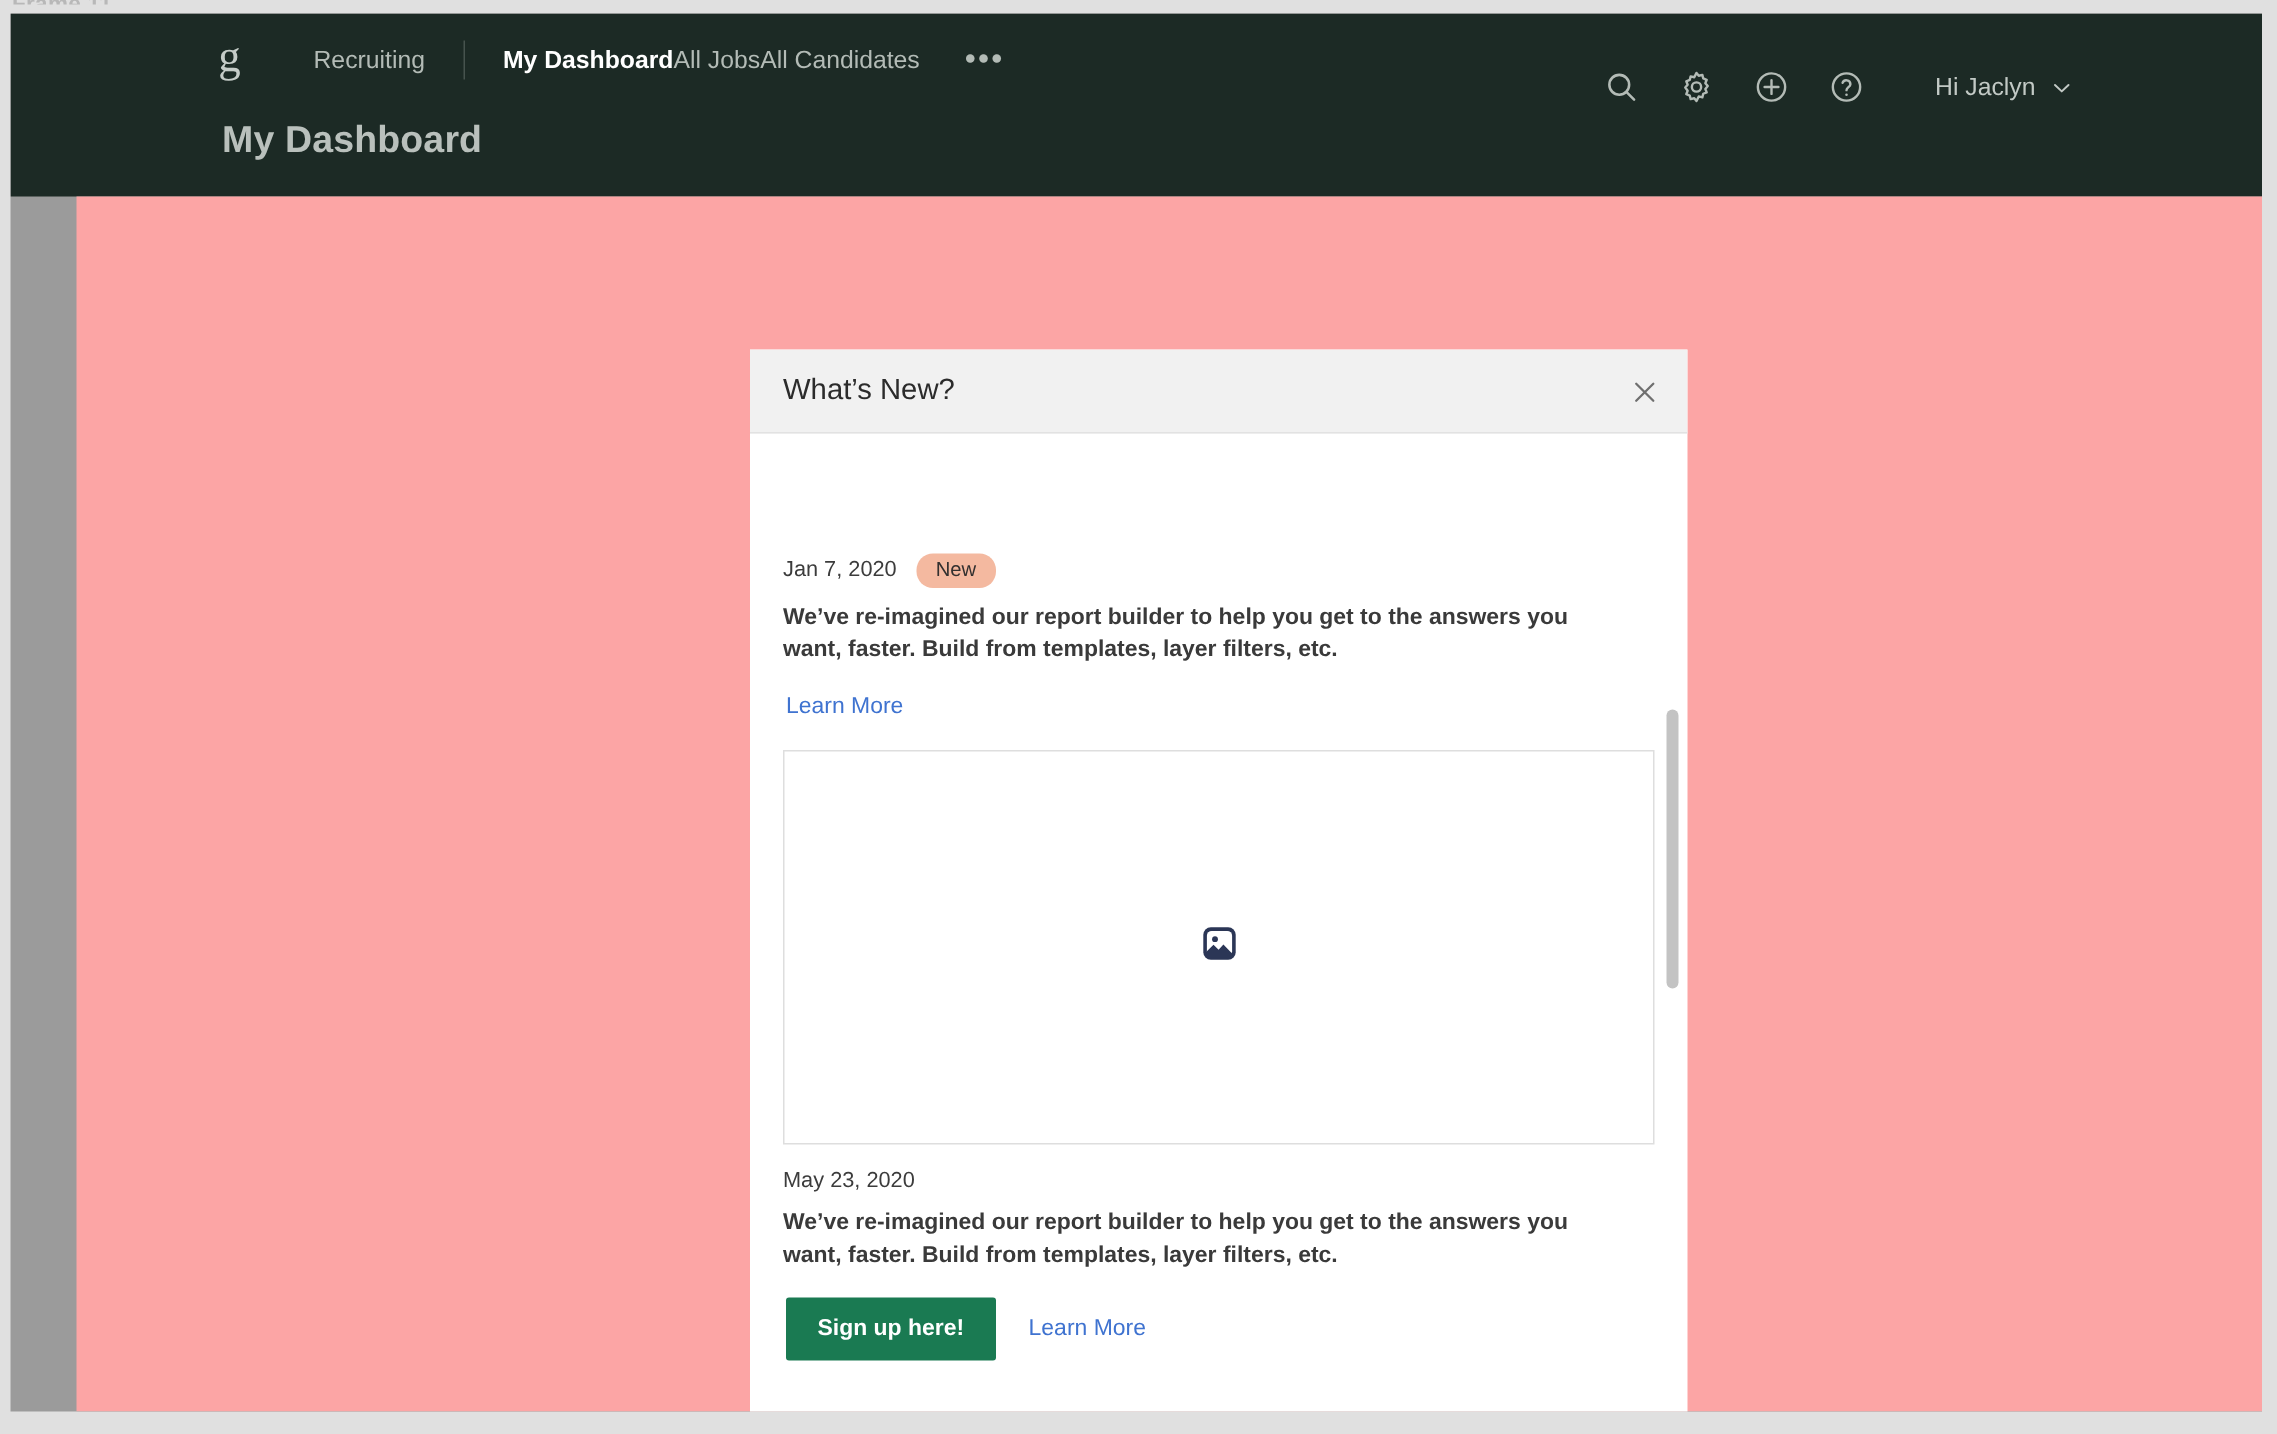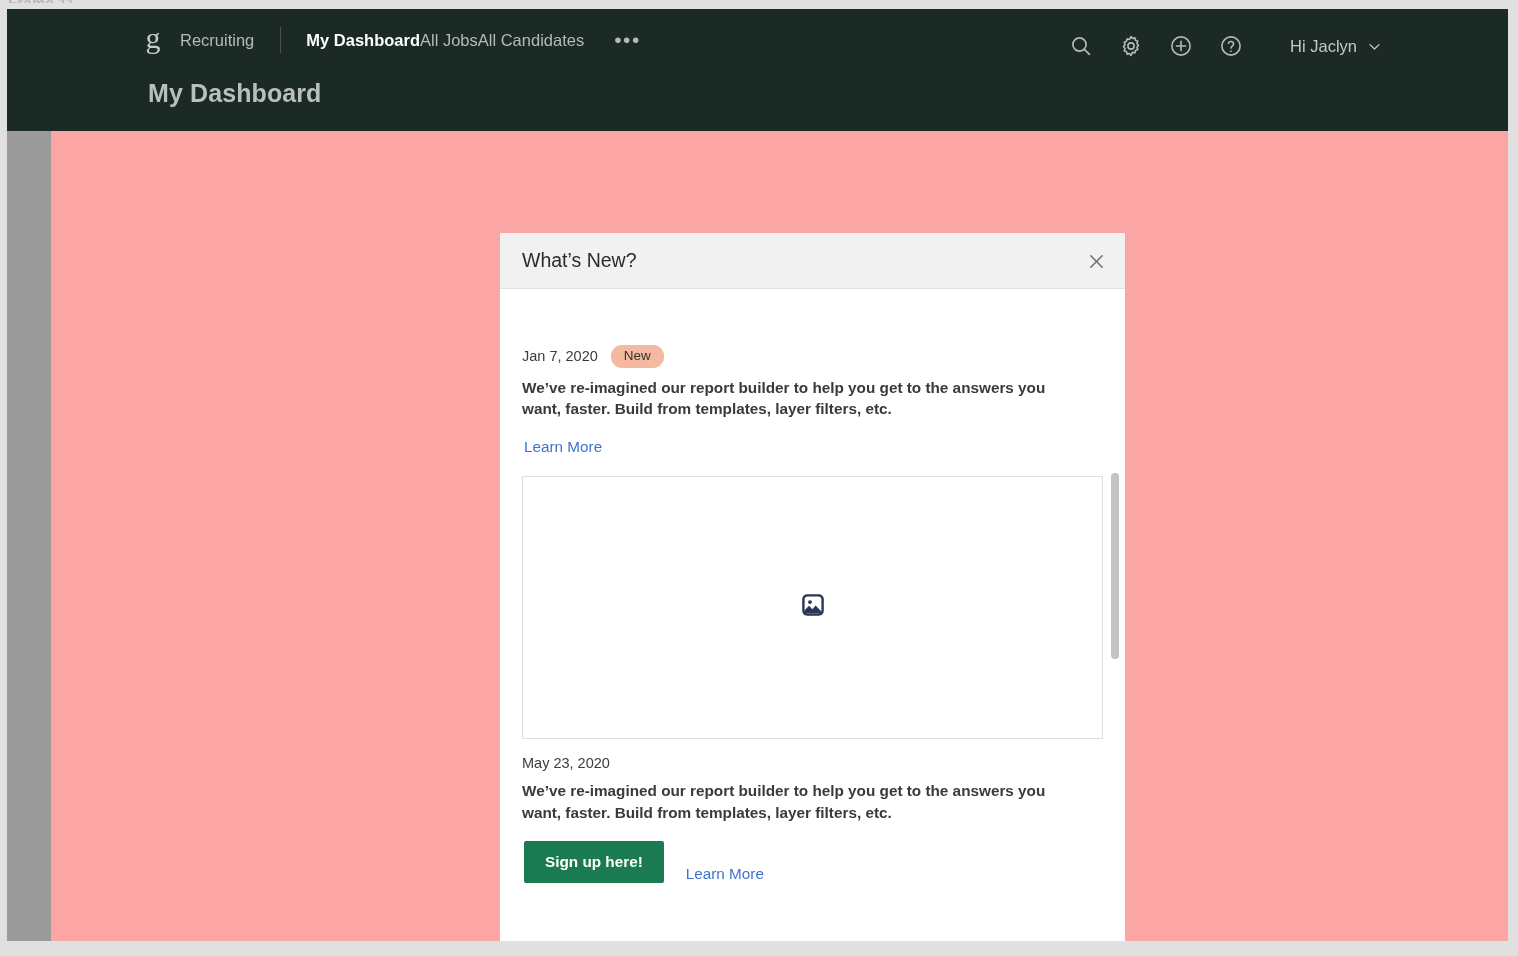--- a/index.html
+++ b/index.html
@@ -77,21 +77,21 @@
     line-height: 1;
     padding-bottom: 4px;
   }
 
   .nav-link {
     color: #b3bbb6;
     font-size: 16.5px;
     white-space: nowrap;
     cursor: pointer;
   }
-  .nav-link.brand { margin-left: 14px; }
+  .nav-link.brand { margin-left: 43px; }
 
   .nav-divider {
     width: 1px;
     height: 26px;
     background: #46534e;
     margin-left: 26px;
   }
 
   .nav-link.active {
     color: #ffffff;
@@ -104,21 +104,21 @@
     font-size: 21px;
     margin-left: 30px;
     letter-spacing: 1.5px;
     line-height: 0.6;
     cursor: pointer;
   }
 
   .nav-right {
     position: absolute;
     right: 0;
-    top: 6px;
+    top: 18px;
     height: 62px;
     display: flex;
     align-items: center;
   }
 
   .nav-icon {
     width: 34px;
     height: 34px;
     margin-right: 16px;
     display: flex;
@@ -203,21 +203,21 @@
   }
 
   .modal-scroll {
     position: relative;
     height: 672px;
     overflow: hidden;
     padding: 0 0 0 0;
   }
 
   .entry { padding: 0 22px; }
-  .entry.first { padding-top: 56px; }
+  .entry.first { padding-top: 80px; }
   .entry.second { padding-top: 16px; }
 
   .entry-meta {
     display: flex;
     align-items: center;
     gap: 13px;
     margin-bottom: 9px;
   }
 
   .entry-date {
@@ -245,21 +245,21 @@
     font-size: 15.3px;
     line-height: 1.42;
     color: #3a3a3a;
     max-width: 535px;
     margin-bottom: 18px;
     font-weight: bold;
   }
 
   .entry-actions {
     display: flex;
-    align-items: flex-end;
+    align-items: center;
     gap: 22px;
     margin-bottom: 20px;
     padding-left: 2px;
   }
 
   .link {
     color: #3f73d0;
     font-size: 15.3px;
     cursor: pointer;
   }

